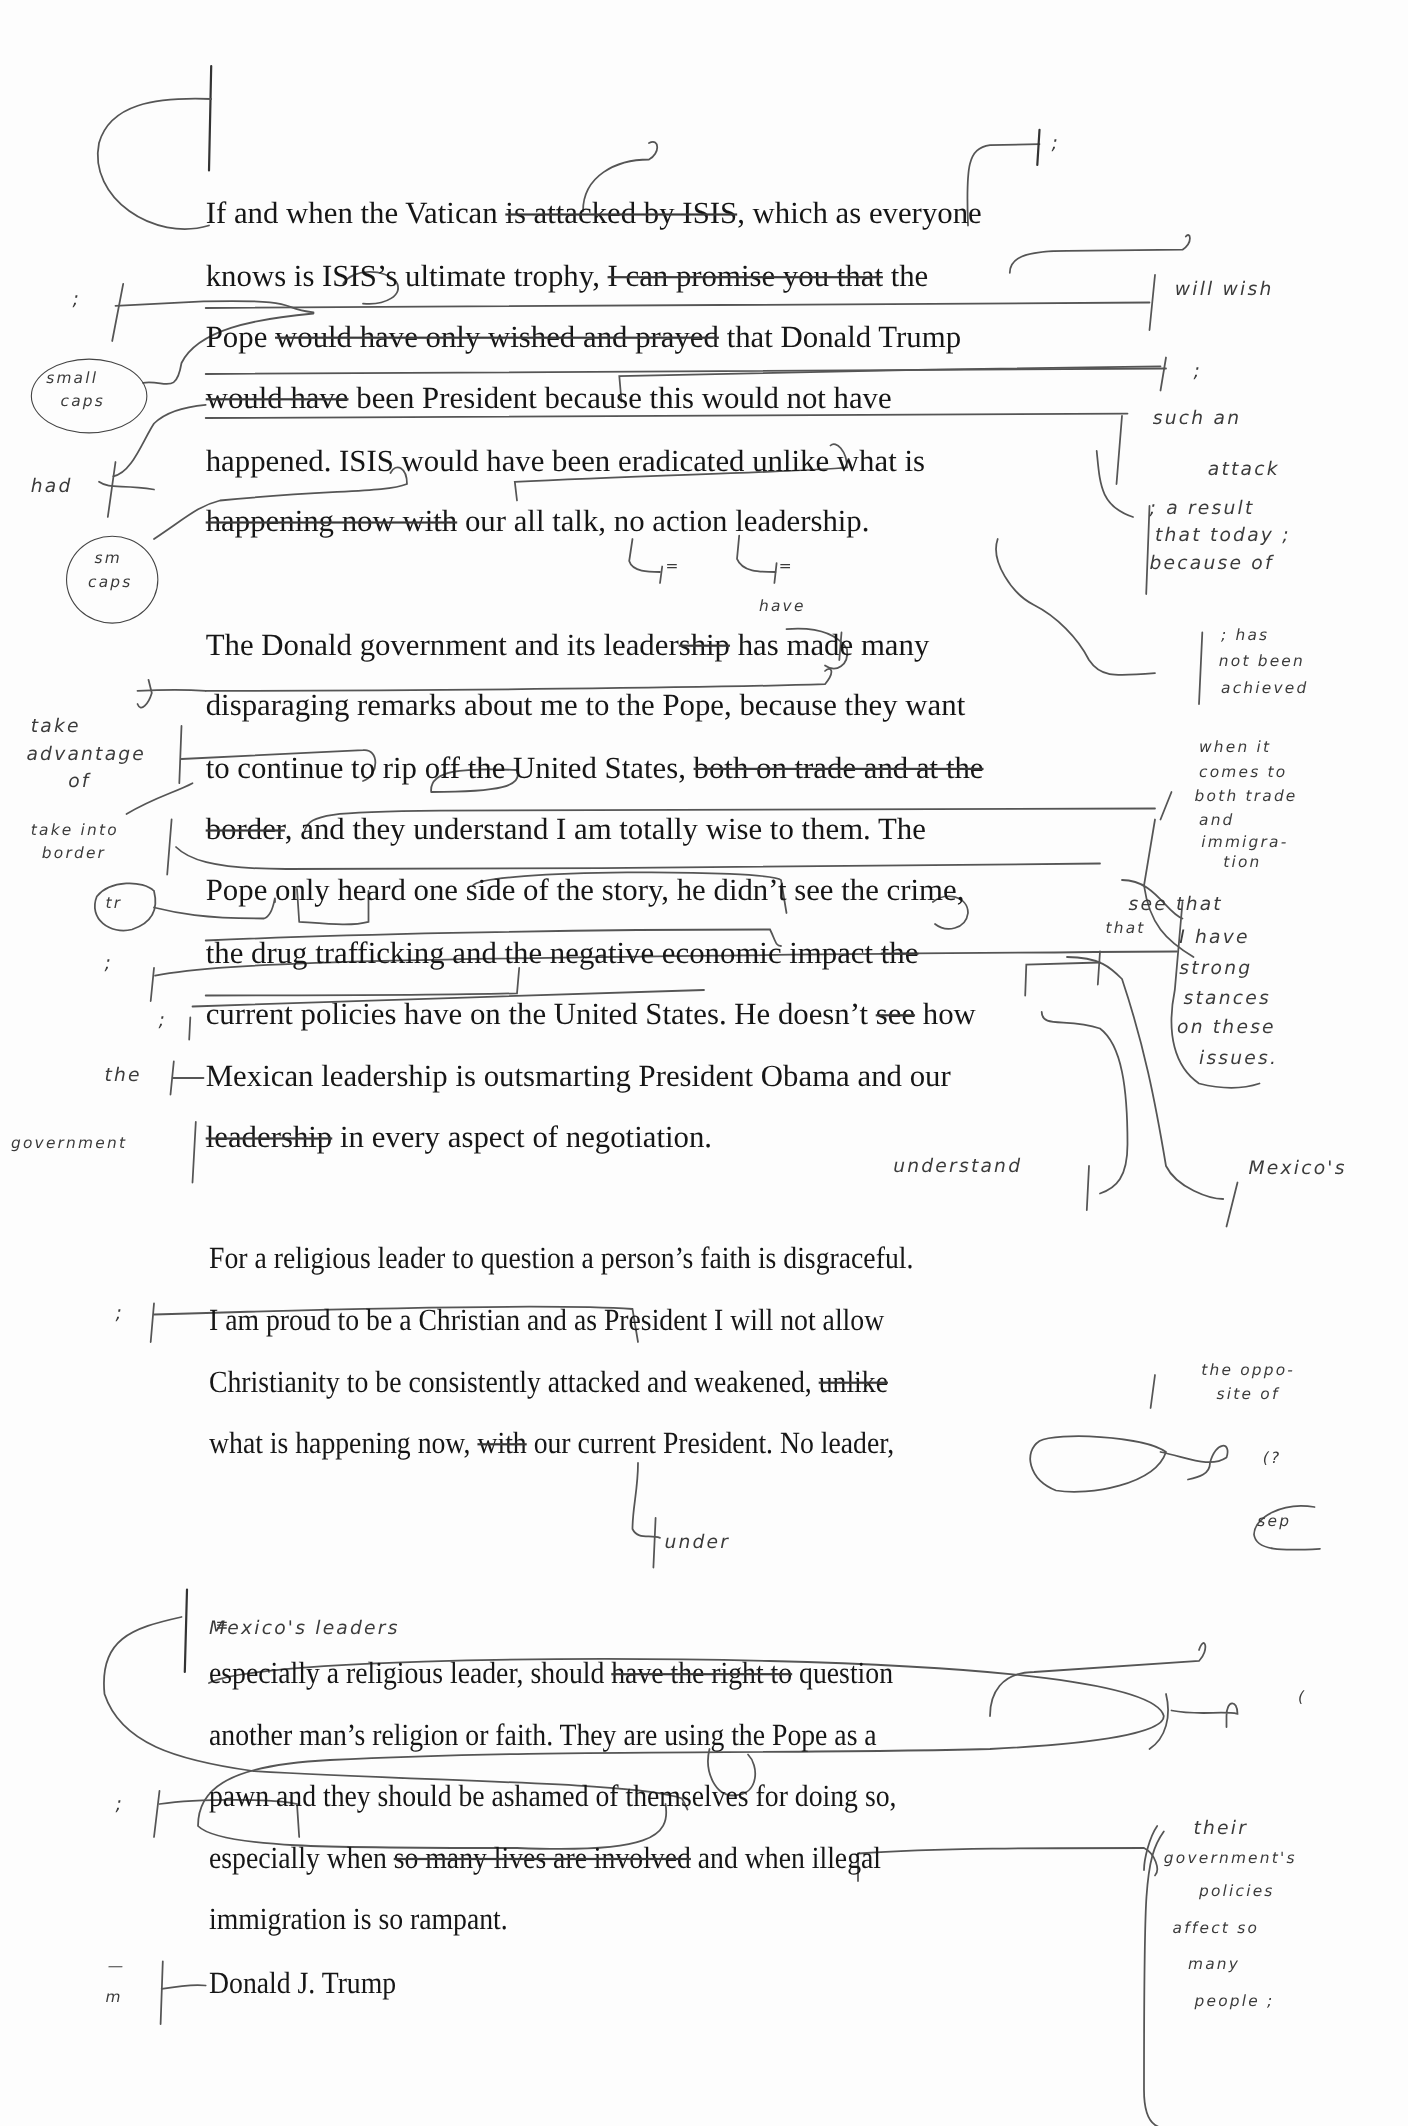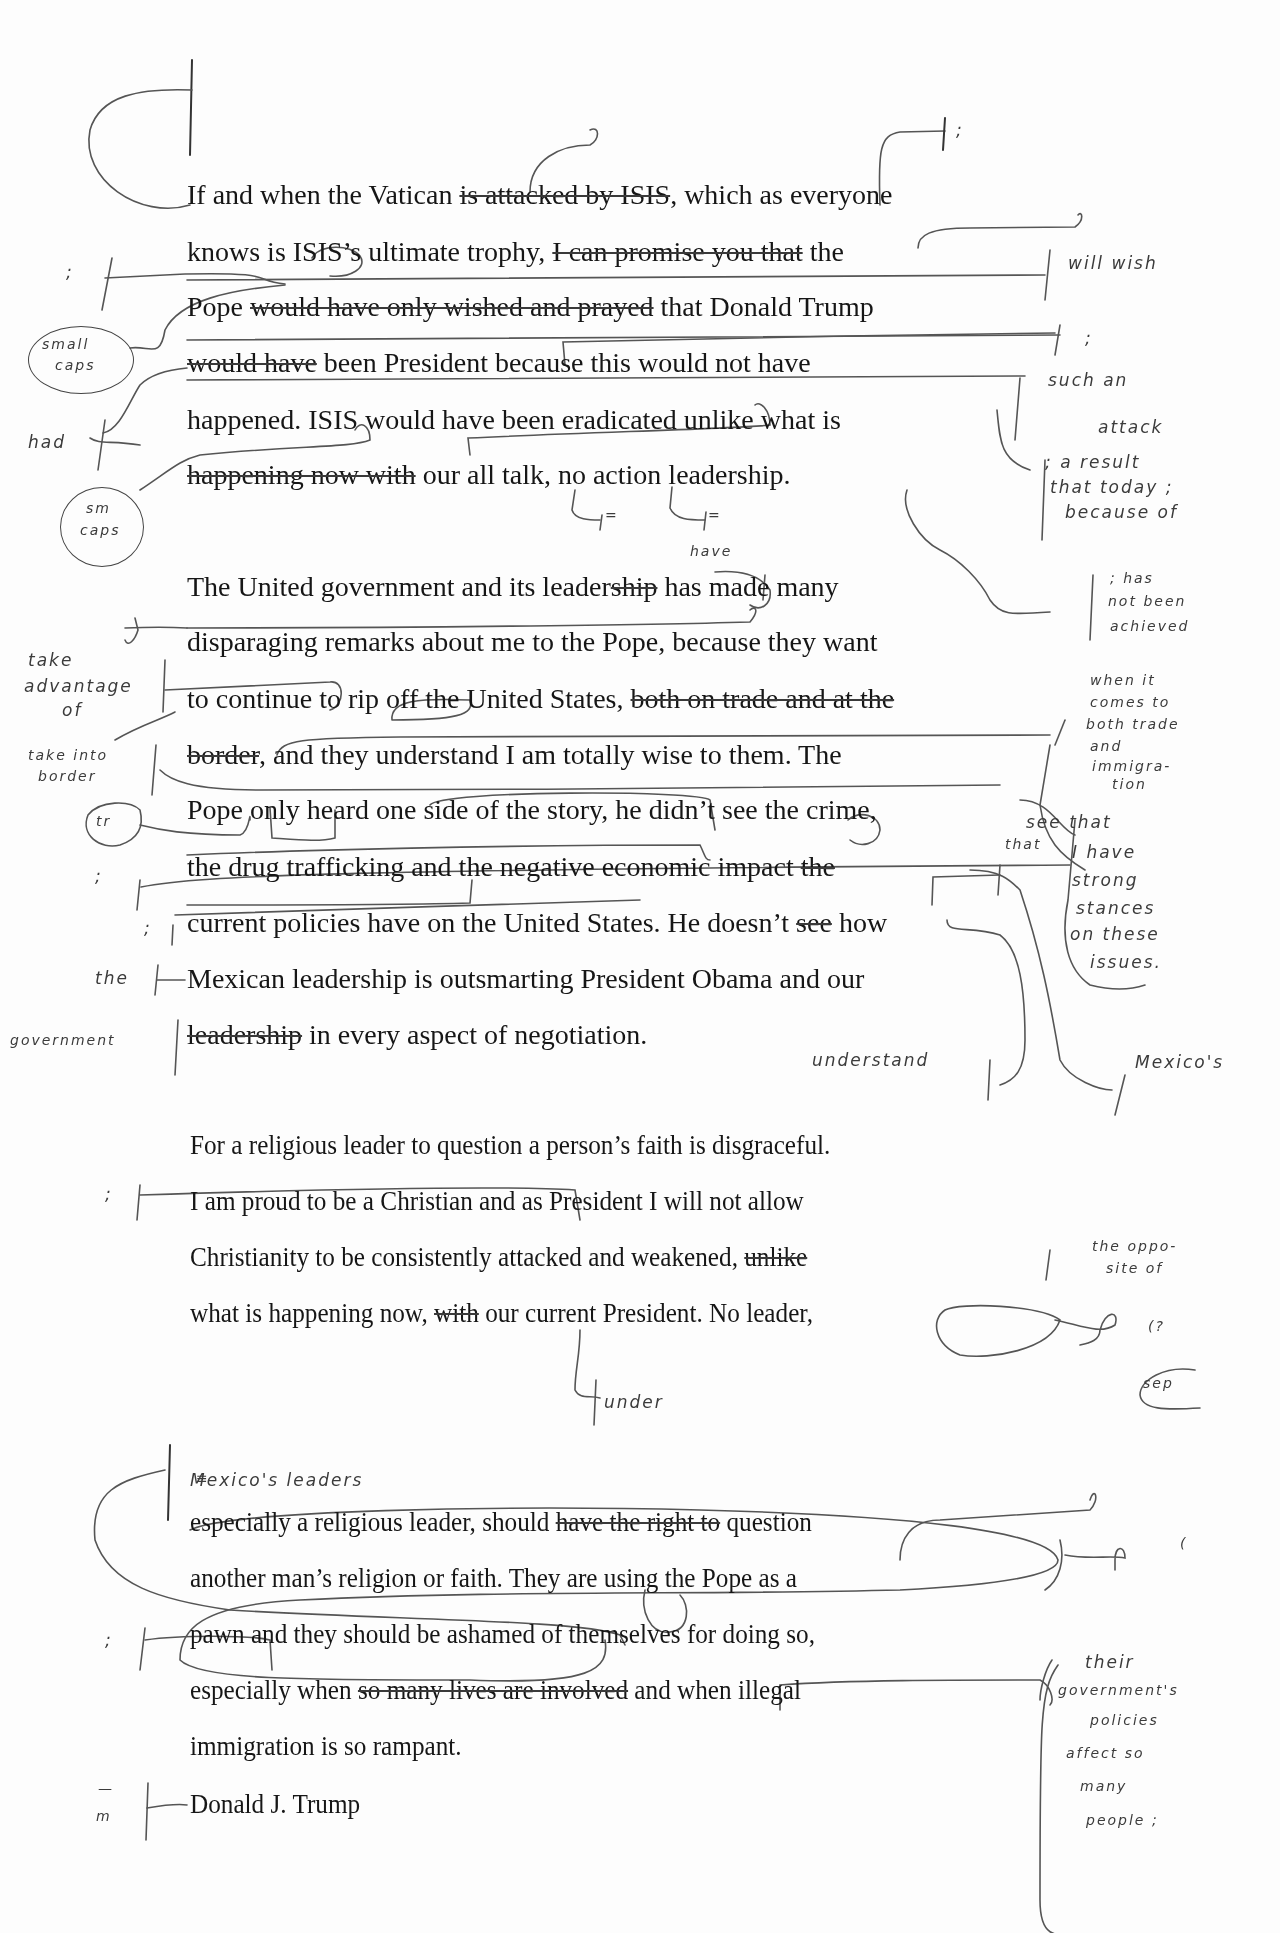--- a/index.html
+++ b/index.html
@@ -166,21 +166,21 @@
   <div>
     <div class="line" style="top:178px;"><span>If and when the Vatican </span><span class="strike">is attacked by ISIS</span><span>, which as everyone</span></div>
     <div class="line" style="top:235px;"><span>knows is ISIS’s ultimate trophy, </span><span class="strike">I can promise you that</span><span> the</span></div>
     <div class="line" style="top:290px;"><span>Pope </span><span class="strike">would have only wished and prayed</span><span> that Donald Trump</span></div>
     <div class="line" style="top:346px;"><span></span><span class="strike">would have</span><span> been President because this would not have</span></div>
     <div class="line" style="top:403px;"><span>happened. ISIS would have been eradicated unlike what is</span></div>
     <div class="line" style="top:458px;"><span class="strike">happening now with</span><span> our all talk, no action leadership.</span></div>
   </div>
 
   <div>
-    <div class="line" style="top:570px;"><span>The United government and its leader</span><span class="strike">ship</span><span> has made many</span></div>
+    <div class="line" style="top:570px;"><span>The Donald government and its leader</span><span class="strike">ship</span><span> has made many</span></div>
     <div class="line" style="top:625px;"><span>disparaging remarks about me to the Pope, because they want</span></div>
     <div class="line" style="top:682px;"><span>to continue to rip off the United States, </span><span class="strike">both on trade and at the</span></div>
     <div class="line" style="top:738px;"><span class="strike">border</span><span>, and they understand I am totally wise to them. The</span></div>
     <div class="line" style="top:793px;"><span>Pope only heard one side of the story, he didn’t see the crime,</span></div>
     <div class="line" style="top:850px;"><span>the drug trafficking and the negative economic impact </span><span class="strike">the</span></div>
     <div class="line" style="top:906px;"><span>current policies have on the United States. He doesn’t </span><span class="strike">see</span><span> how</span></div>
     <div class="line" style="top:962px;"><span>Mexican leadership is outsmarting President Obama and our</span></div>
     <div class="line" style="top:1018px;"><span class="strike">leadership</span><span> in every aspect of negotiation.</span></div>
   </div>
 
@@ -225,21 +225,21 @@
   <div class="hand xs" style="left:98px; top:1780px;">—</div>
   <div class="hand xs" style="left:96px; top:1808px;">m</div>
 
   <div class="hand sm" style="left:956px; top:120px;">;</div>
   <div class="hand sm" style="left:1068px; top:253px;">will wish</div>
   <div class="hand sm" style="left:1085px; top:328px;">;</div>
   <div class="hand sm" style="left:1048px; top:370px;">such an</div>
   <div class="hand sm" style="left:1098px; top:393px;margin-top:24px;">attack</div>
   <div class="hand sm" style="left:1045px; top:452px;">; a result</div>
   <div class="hand sm" style="left:1050px; top:477px;">that today ;</div>
-  <div class="hand sm" style="left:1045px; top:502px;padding-left:20px;">because of</div>
+  <div class="hand sm" style="left:1045px; top:502px;">because of</div>
   <div class="hand xs" style="left:1110px; top:570px;">; has</div>
   <div class="hand xs" style="left:1108px; top:593px;">not been</div>
   <div class="hand xs" style="left:1110px; top:618px;">achieved</div>
   <div class="hand xs" style="left:1090px; top:672px;">when it</div>
   <div class="hand xs" style="left:1090px; top:694px;">comes to</div>
   <div class="hand xs" style="left:1086px; top:716px;">both trade</div>
   <div class="hand xs" style="left:1090px; top:738px;">and</div>
   <div class="hand xs" style="left:1092px; top:758px;">immigra-</div>
   <div class="hand xs" style="left:1112px; top:776px;">tion</div>
   <div class="hand sm" style="left:1026px; top:812px;">see that</div>

